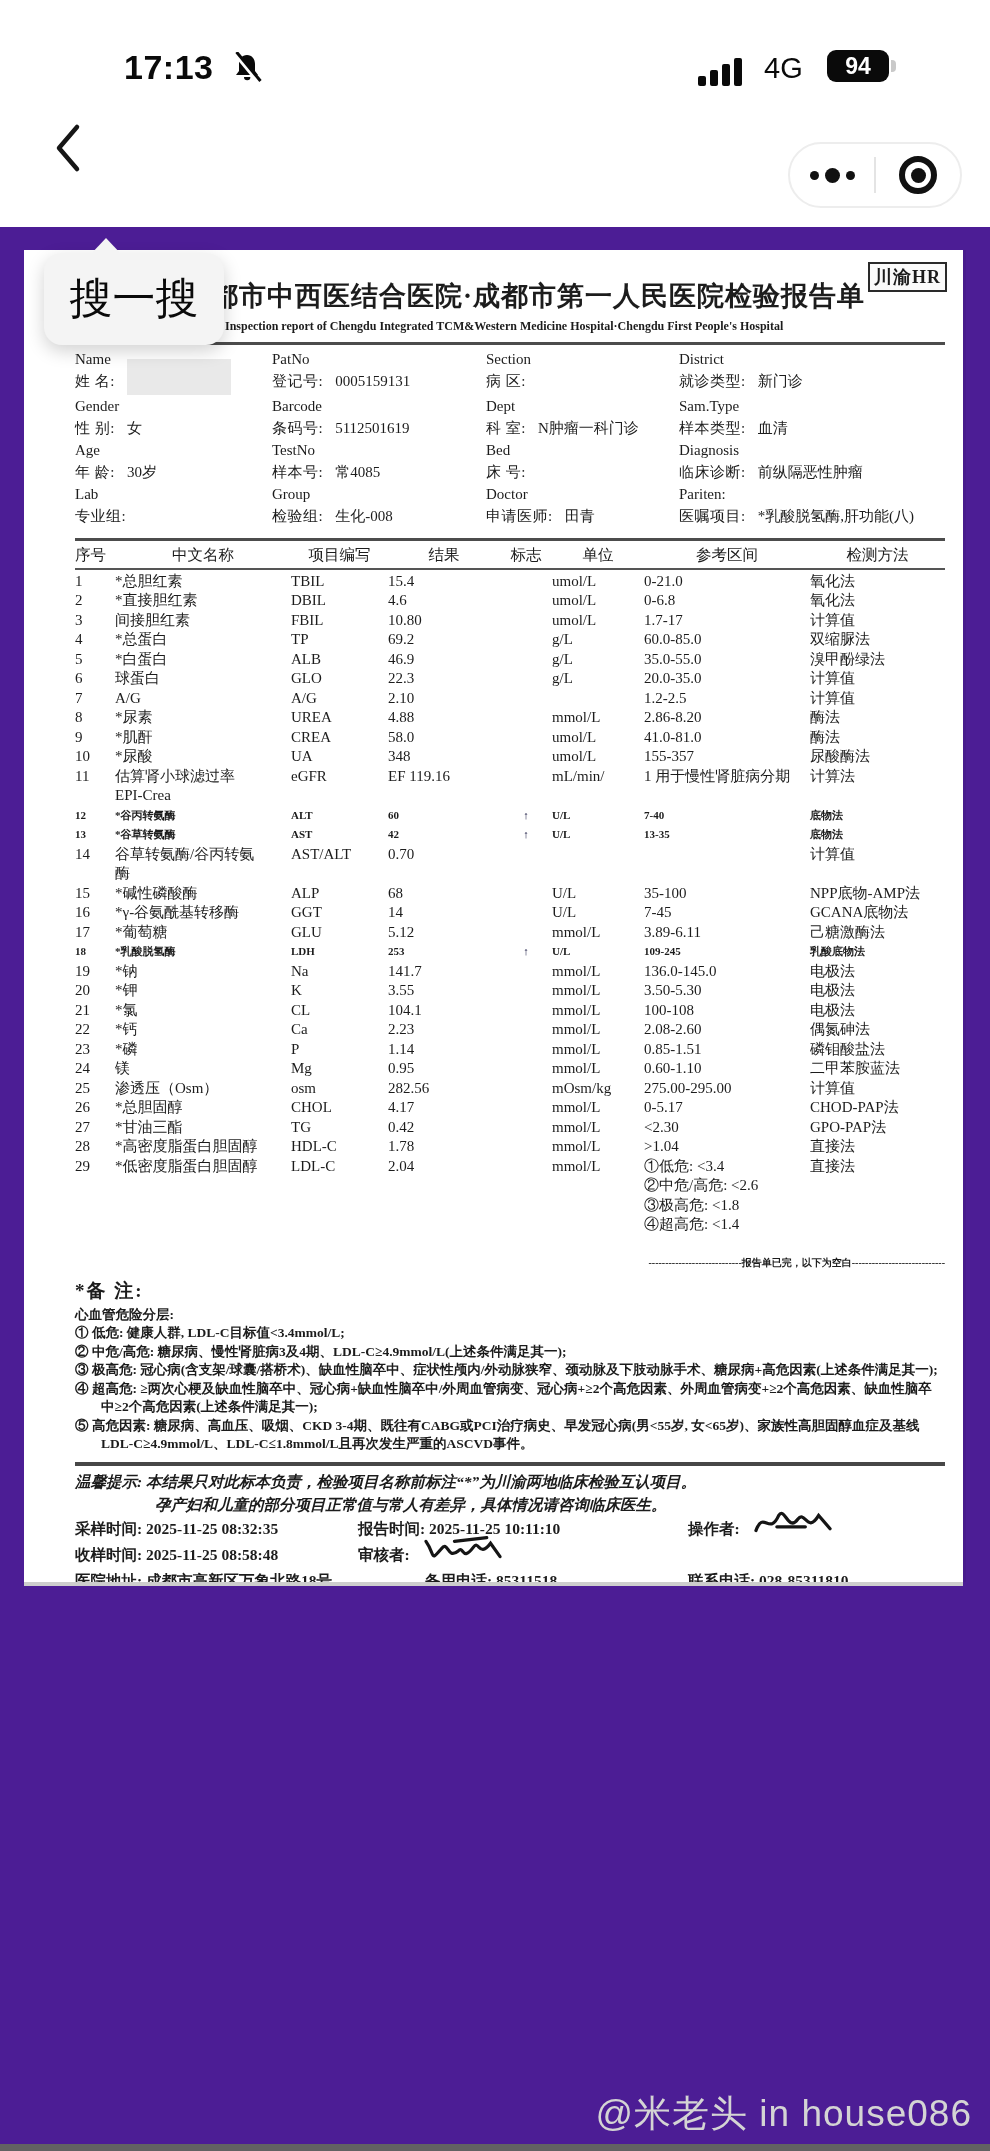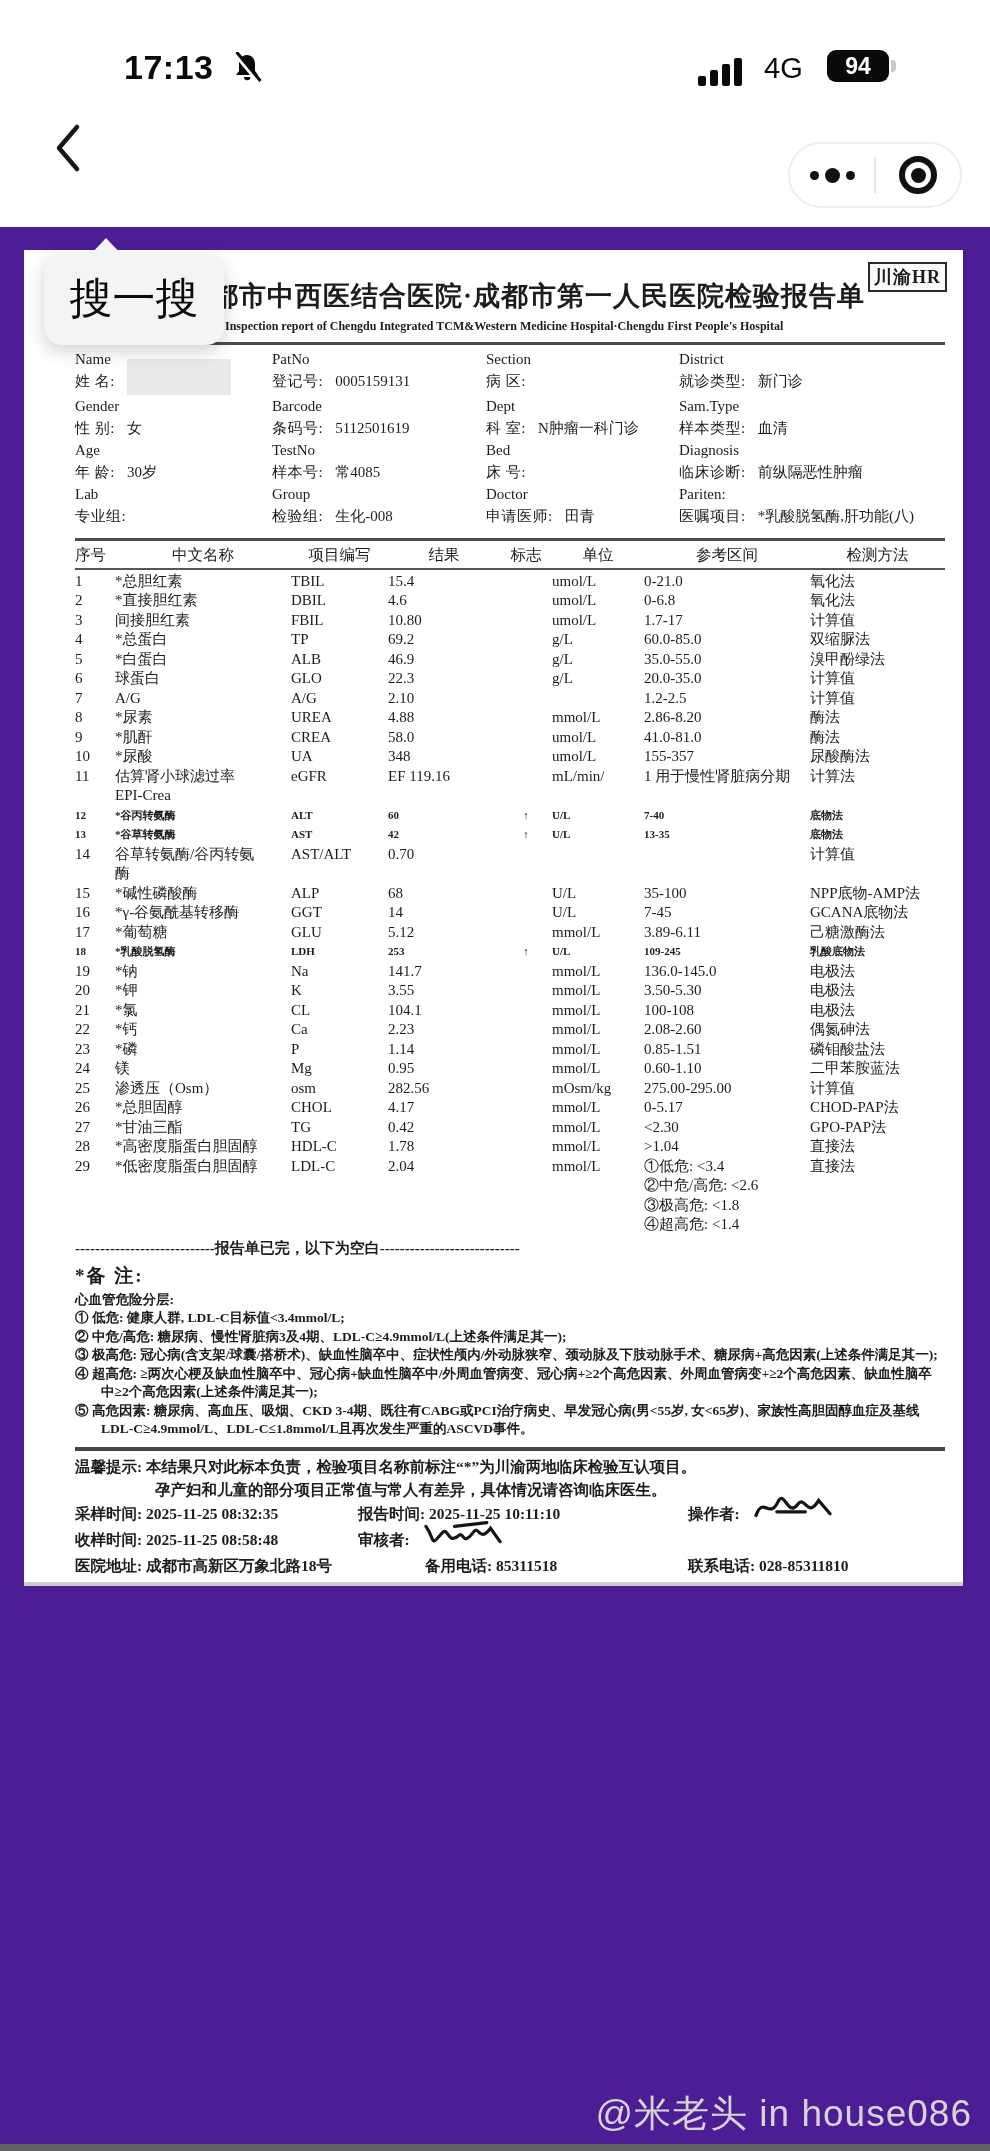--- a/index.html
+++ b/index.html
@@ -66,31 +66,31 @@
   .lab-header{display:grid;grid-template-columns:40px 176px 97px 112px 52px 92px 166px 1fr;
               font-size:15.5px;line-height:27px;}
   .lab-header span{text-align:center;}
   .lab-header span:first-child{text-align:left;}
   .lab-rows{margin-top:2px;}
   .lab-row{display:grid;grid-template-columns:40px 176px 97px 112px 52px 92px 166px 1fr;
            font-size:15px;line-height:19.5px;}
   .lab-row .sub{display:block;}
   .lab-row.emph{font-weight:700;font-size:11px;}
   .c-flag{color:#10103a;font-weight:700;text-align:center;}
-  .end-line{margin-top:3px;text-align:left;font-size:15px;font-weight:600;letter-spacing:0;line-height:20px;white-space:nowrap;}
+  .end-line{margin-top:18px;text-align:right;font-size:10px;font-weight:600;letter-spacing:0;line-height:20px;white-space:nowrap;}
 
   
   .notes-title{margin-top:5px;font-size:19px;font-weight:700;letter-spacing:2px;}
   .notes{margin-top:2px;font-size:13.5px;font-weight:700;line-height:18.5px;}
   .note{padding-left:26px;text-indent:-26px;}
   .note.first{padding-left:0;text-indent:0;}
 
   
   .footer-rule{height:4px;background:#474747;margin-top:8px;}
-  .tips{margin-top:4px;font-size:15.5px;font-weight:700;line-height:23px;}
+  .tips{margin-top:4px;font-size:15.5px;font-weight:700;line-height:23px;font-style:italic;}
   .tip2{padding-left:80px;}
   .meta-row{display:grid;grid-template-columns:283px 330px 1fr;font-size:15.5px;font-weight:700;line-height:26px;}
   .meta-row.address{grid-template-columns:350px 263px 1fr;}
   .meta-cell{white-space:nowrap;}
   .sig{display:inline-block;width:86px;height:38px;vertical-align:middle;margin:-14px 0 0 6px;}
 </style>
 </head>
 <body>
 
 <div class="statusbar">

